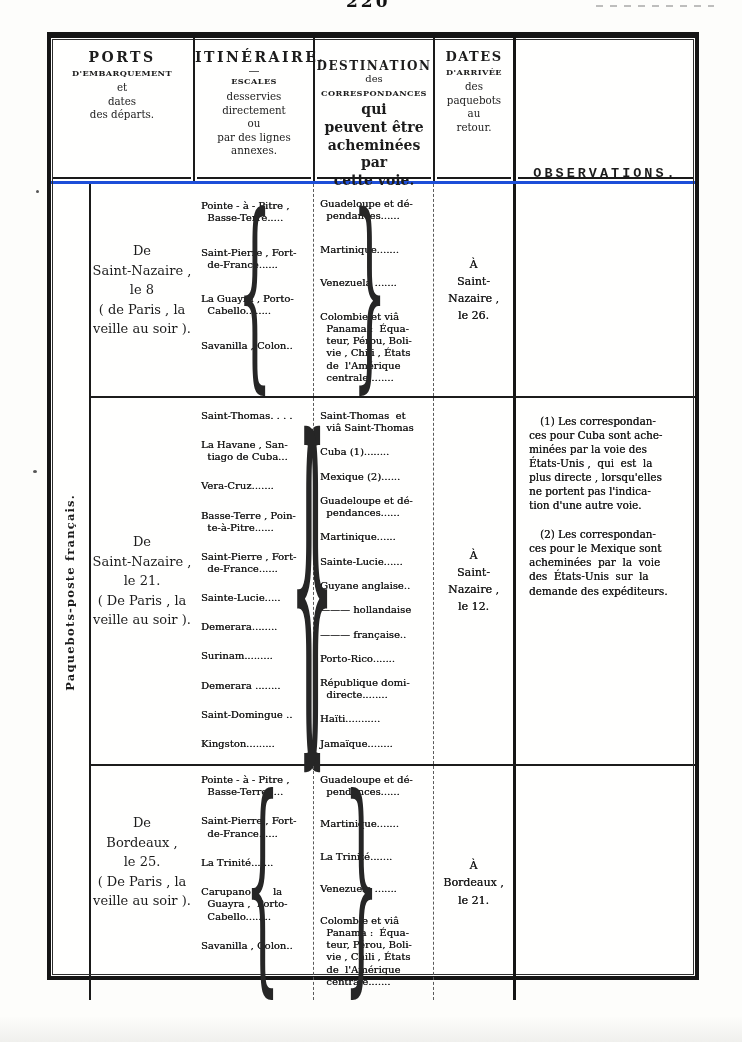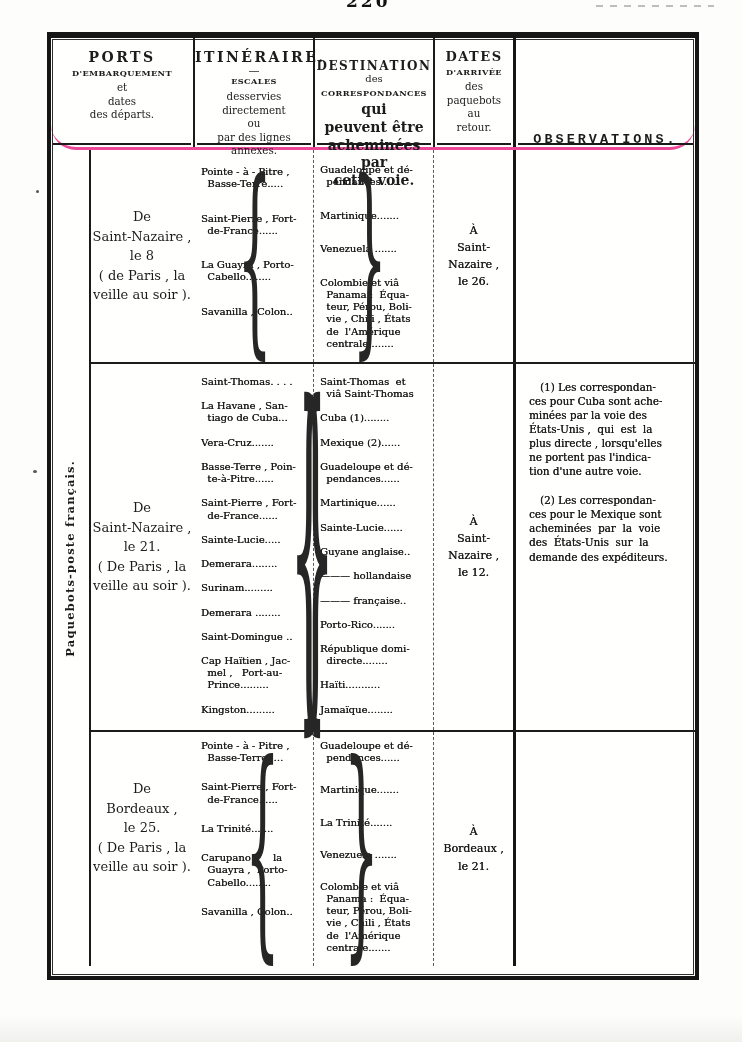--- a/index.html
+++ b/index.html
@@ -22,21 +22,21 @@
     background:linear-gradient(180deg,rgba(0,0,0,0) 0%,rgba(120,120,115,.10) 100%);}
 
   
   .table{
     position:absolute;left:47px;top:32px;width:652px;height:948px;
     border:4px solid #151515;border-top-width:6px;background:#fffffe;box-sizing:border-box;
   }
   .inner-line{position:absolute;inset:1px;border:1px solid #2e2e2e;pointer-events:none;}
 
   
-  .header-row{display:flex;height:112px;border-bottom:3px solid #ec4899;box-sizing:border-box;border-radius:25px;}
+  .header-row{display:flex;height:146px;border-bottom:3px solid #1d4ed8;box-sizing:border-box;}
   .head-cell{box-sizing:border-box;text-align:center;position:relative;padding-top:11px;}
   .head-cell::after{content:"";position:absolute;left:2px;right:2px;bottom:2.5px;height:1.3px;background:#1a1a1a;}
   .hc-ports{width:142px;}
   .hc-itineraire{width:120px;border-left:2px solid #1a1a1a;}
   .hc-destination{width:120px;border-left:2px solid #1a1a1a;padding-top:21px;}
   .hc-dates{width:80px;border-left:2px solid #1a1a1a;}
   .hc-observations{flex:1;border-left:3px solid #151515;display:flex;align-items:flex-end;justify-content:center;font-family:Liberation Mono, monospace;}
   .h-title{font-size:14px;font-weight:700;letter-spacing:2.5px;line-height:1.2;}
   .hc-destination .h-title{font-size:12px;letter-spacing:1.5px;}
   .hc-dates .h-title{font-size:13px;letter-spacing:1.5px;}
@@ -214,23 +214,20 @@
               <div class="entry">Vera-Cruz.......</div>
               <div class="entry">Basse-Terre , Poin-
   te-à-Pitre......</div>
               <div class="entry">Saint-Pierre , Fort-
   de-France......</div>
               <div class="entry">Sainte-Lucie.....</div>
               <div class="entry">Demerara........</div>
               <div class="entry">Surinam.........</div>
               <div class="entry">Demerara ........</div>
               <div class="entry">Saint-Domingue ..</div>
-              <div class="entry">Cap Haïtien , Jac-
-  mel ,   Port-au-
-  Prince.........</div>
               <div class="entry">Kingston.........</div>
             </div>
     </div>
     <div class="cell destination">
       <div class="entries">
               <div class="entry">Saint-Thomas  et
   viâ Saint-Thomas</div>
               <div class="entry">Cuba (1)........</div>
               <div class="entry">Mexique (2)......</div>
               <div class="entry">Guadeloupe et dé-

